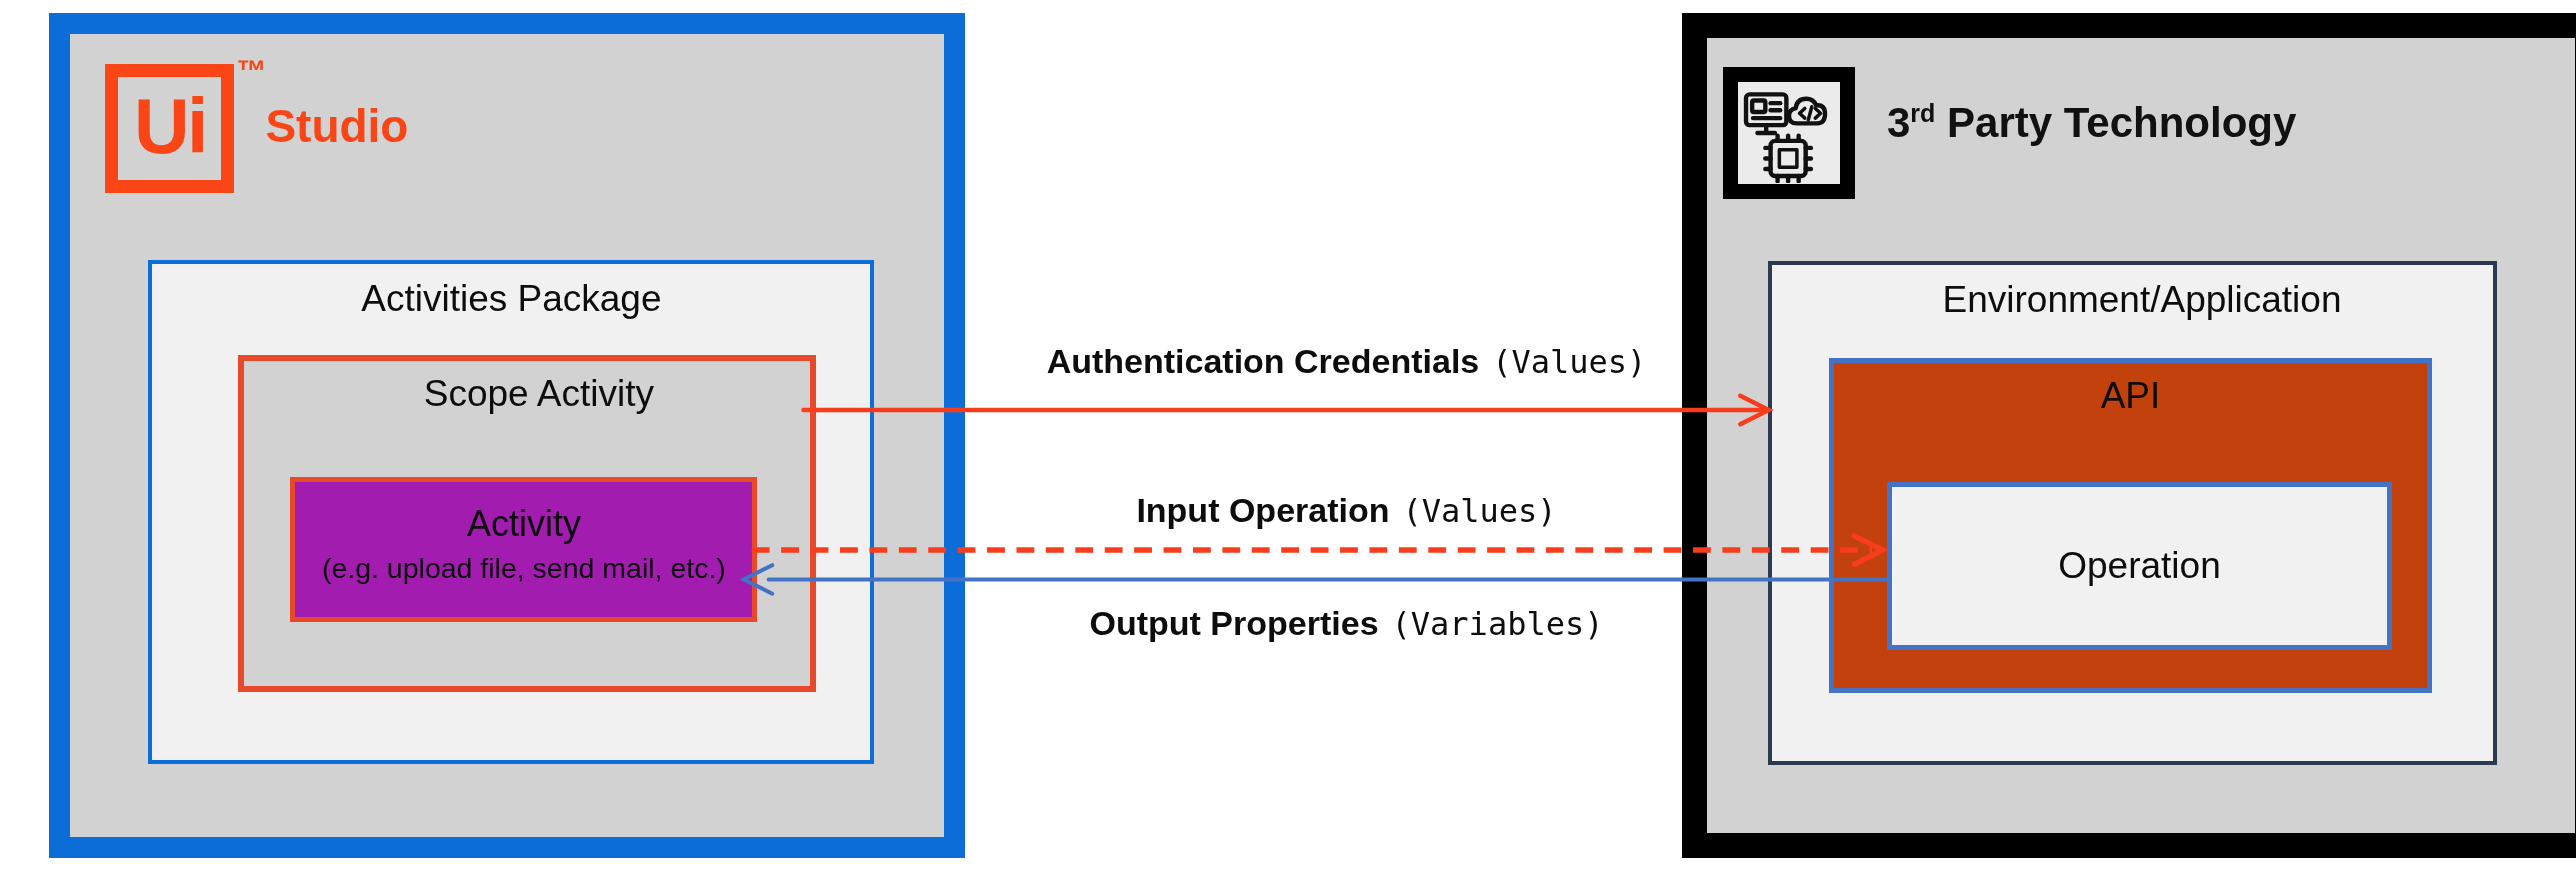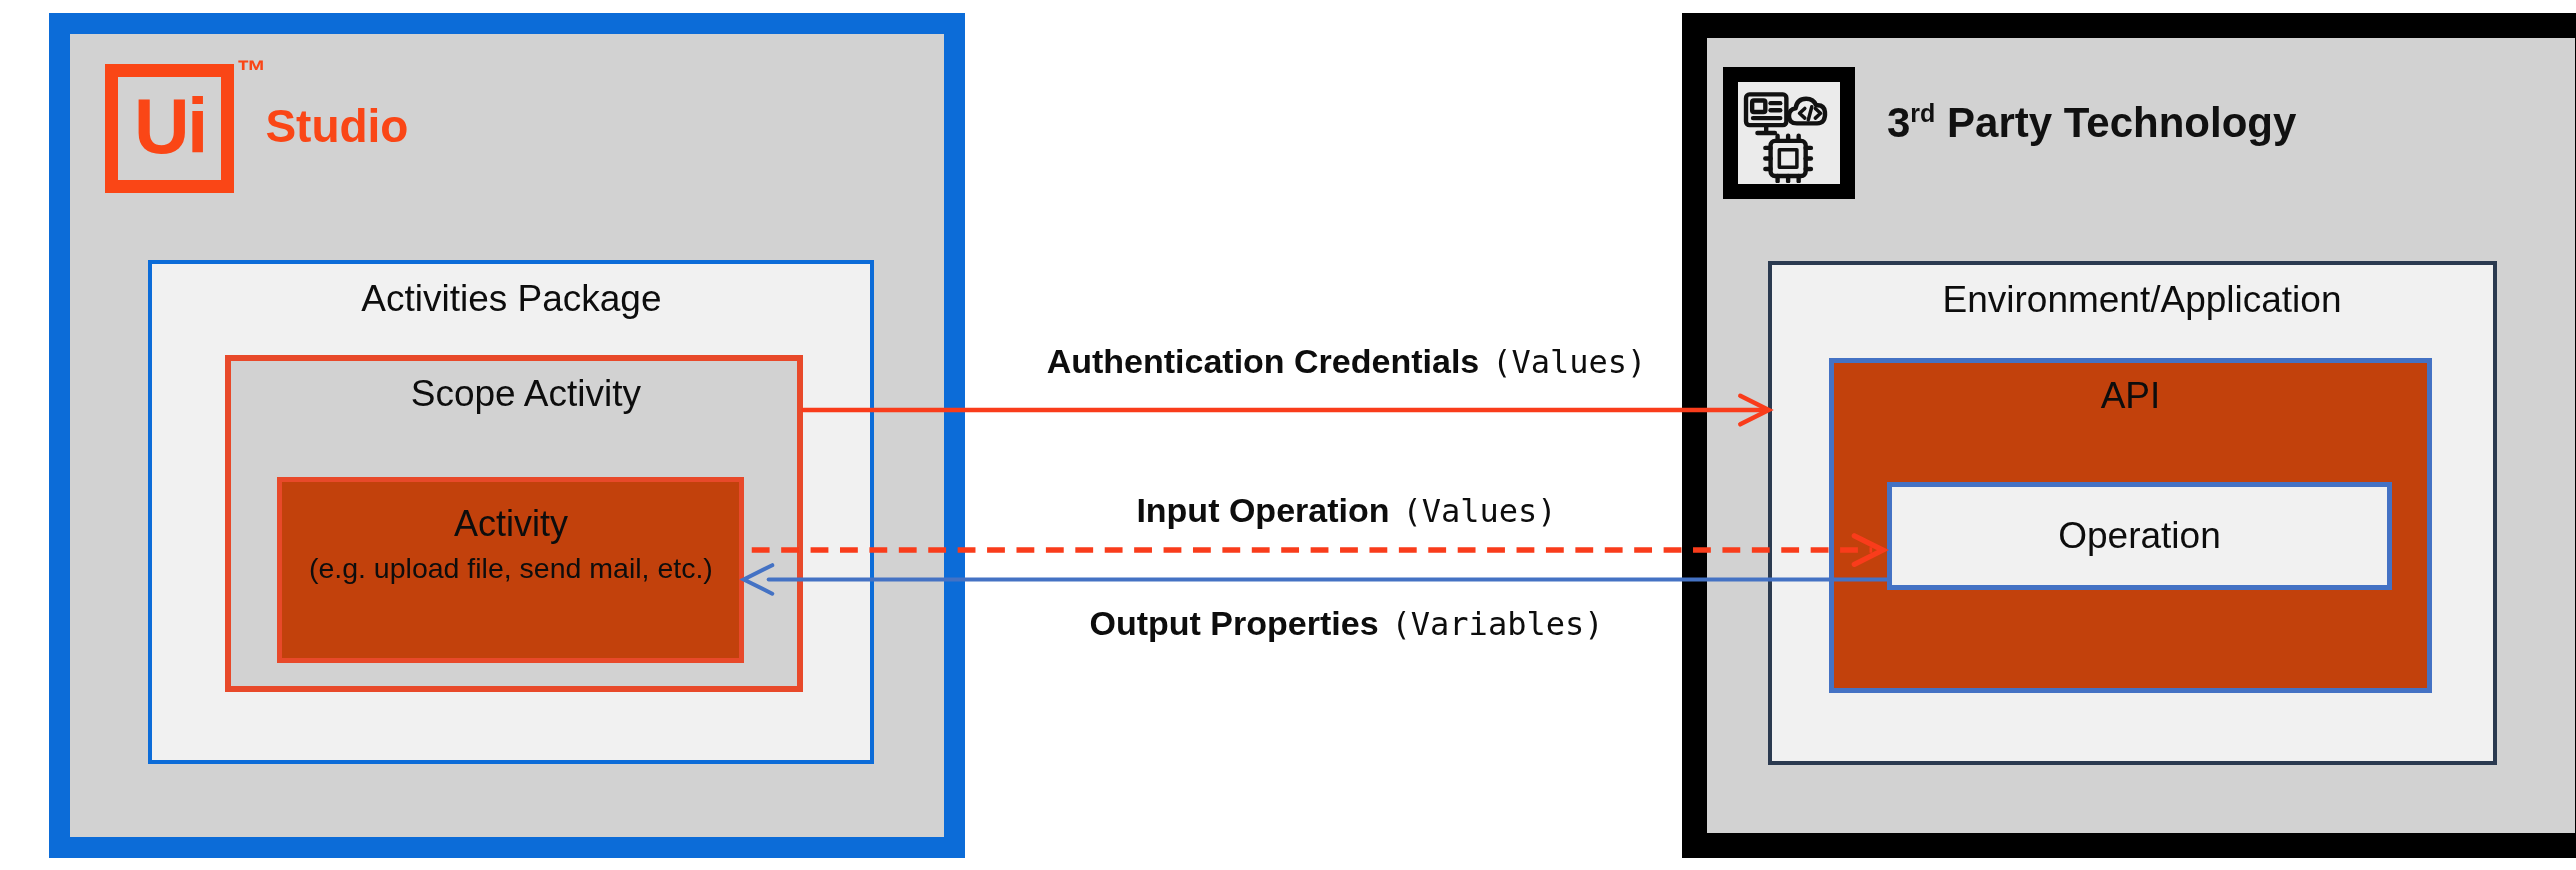--- a/index.html
+++ b/index.html
@@ -11,38 +11,38 @@
   #studio-box{left:13.4px;top:13.4px;width:916px;height:845px;border:21.4px solid #0c6cd8;background:#d2d2d2;}
   #logo-box{left:35px;top:30px;width:129px;height:129px;border:13.4px solid #fa4616;
             display:flex;align-items:center;justify-content:center;}
   #logo-ui{font-size:77px;font-weight:bold;color:#fa4616;letter-spacing:-2.7px;line-height:1;
            transform:translateY(-1.8px);}
   #logo-tm{left:166px;top:21.4px;font-size:30px;font-weight:bold;color:#fa4616;line-height:1;}
   #studio-label{left:195px;top:69px;font-size:46px;font-weight:bold;color:#fa4616;line-height:1;}
   #activities-box{left:78px;top:226px;width:726px;height:504px;border:4.5px solid #0c6cd8;background:#f1f1f1;}
   .box-title{display:block;width:100%;text-align:center;font-size:37px;line-height:1.1;color:#0d0d0d;}
   #activities-title{padding-top:14.3px;}
-  #scope-box{left:73px;top:91px;width:578px;height:337px;border:6.2px solid #e8492a;background:#d2d2d2;padding-left:23px;}
+  #scope-box{left:86px;top:91px;width:578px;height:337px;border:6.2px solid #e8492a;background:#d2d2d2;padding-left:23px;}
   #scope-title{padding-top:12.5px;}
-  #activity-box{left:46px;top:116px;width:467px;height:186px;border:5.3px solid #e8492a;background:#c2410c;
+  #activity-box{left:46px;top:116px;width:467px;height:145px;border:5.3px solid #e8492a;background:#a21caf;
                 padding-top:21.4px;}
   #activity-title{font-size:36px;}
   #activity-subtitle{display:block;width:100%;text-align:center;font-size:28.5px;color:#0d0d0d;margin-top:9px;}
 
   
   #tp-box{left:1646px;top:13.4px;width:918px;height:845px;border:25px solid #000000;background:#d2d2d2;}
   #icon-box{left:16px;top:28.5px;width:132px;height:132px;border:15px solid #000000;background:#ebebeb;
             display:flex;align-items:center;justify-content:center;}
   #tp-title{left:180px;top:62px;font-size:42px;font-weight:bold;color:#111;line-height:1.1;}
   #tp-title sup{font-size:25px;}
   #env-box{left:61px;top:223px;width:729px;height:504px;border:4.5px solid #2b3a50;background:#f1f1f1;padding-left:19px;}
   #env-title{padding-top:14.3px;}
   #api-box{left:57px;top:93px;width:603px;height:335px;border:5.3px solid #4472c4;background:#c2410c;}
   #api-title{padding-top:12.5px;}
-  #operation-box{left:53px;top:119px;width:505px;height:108px;border:5.3px solid #4472c4;background:#f1f1f1;
+  #operation-box{left:53px;top:119px;width:505px;height:168px;border:5.3px solid #4472c4;background:#f1f1f1;
                  display:flex;align-items:center;justify-content:center;}
   #operation-title{font-size:37px;}
 
   
   .conn-label{position:absolute;left:972px;width:677px;text-align:center;line-height:1.2;color:#0d0d0d;
               white-space:nowrap;}
   .conn-label .b{font-weight:bold;font-size:34px;}
   .conn-label .m{font-family:"DejaVu Sans Mono",monospace;font-size:32px;margin-left:9px;}
   #auth-label{top:341px;}
   #input-label{top:490px;}

